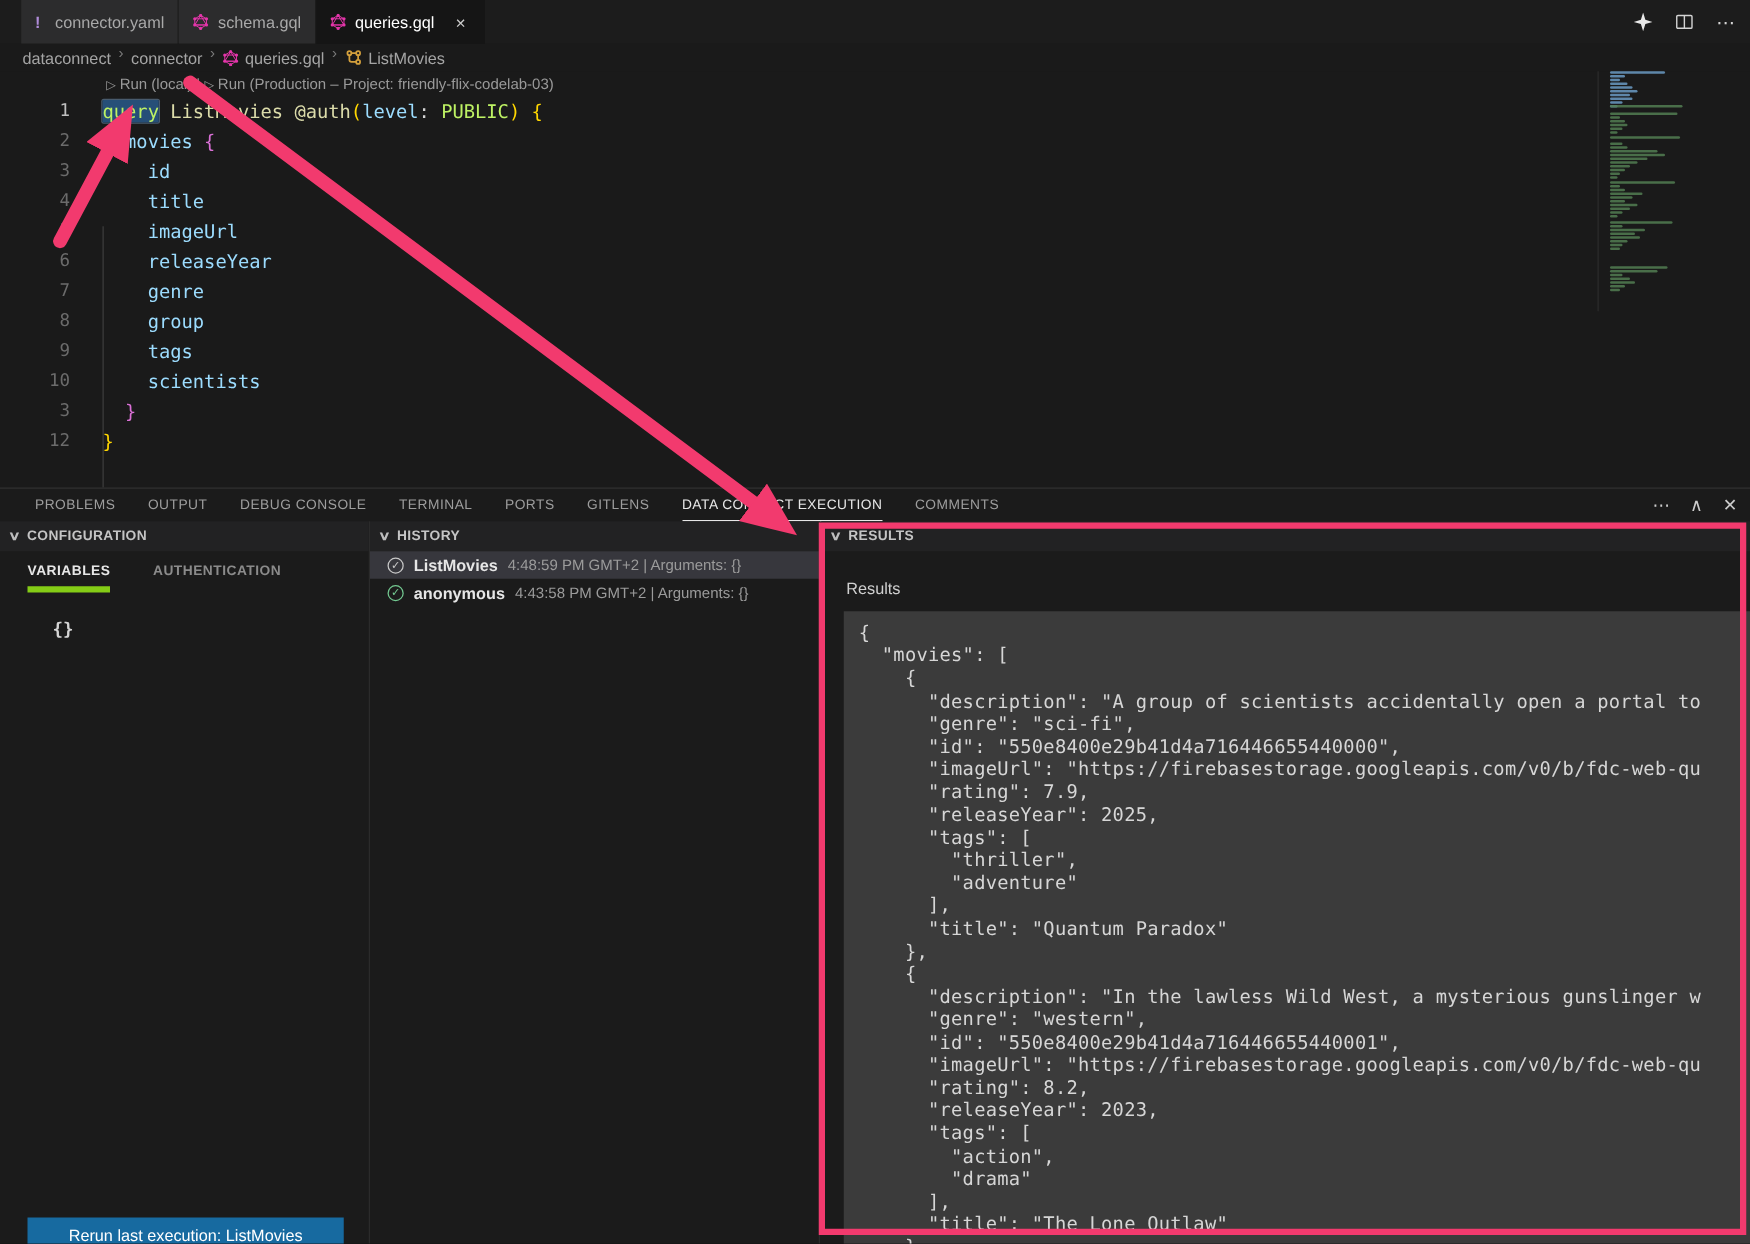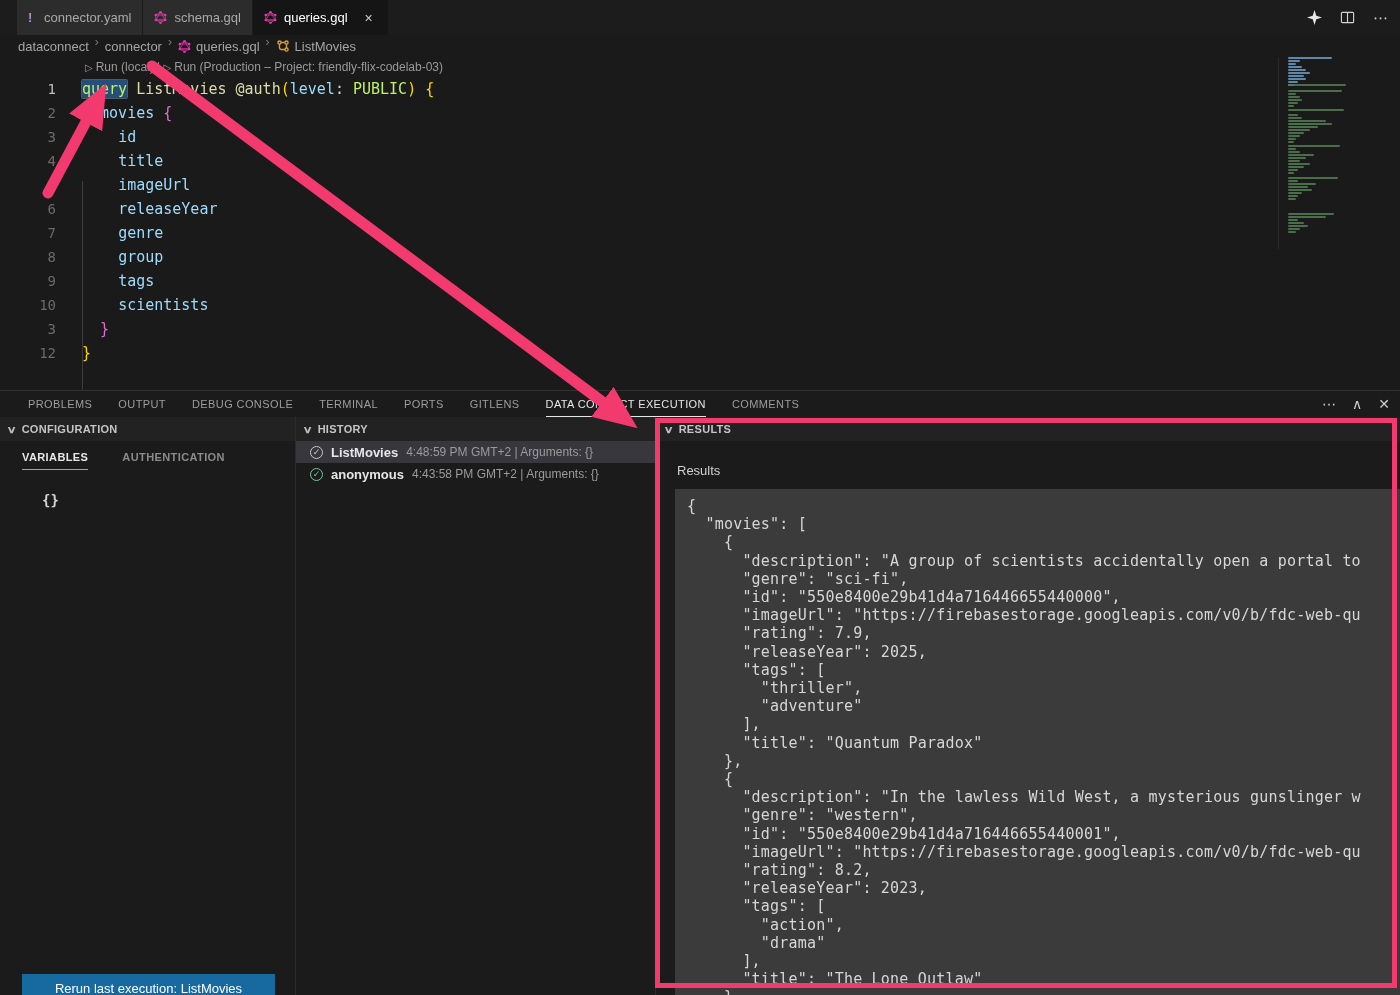--- a/index.html
+++ b/index.html
@@ -48,21 +48,21 @@
 
   .pane { position:absolute; top:26px; bottom:0; }
   .pane-header { height:24px; background:#222223; display:flex; align-items:center; gap:6px; padding-left:8px; font-size:11px; font-weight:700; letter-spacing:.3px; color:#c5c5c5; cursor:pointer; }
   .chev { color:#bdbdbd; font-size:10px; transform:scaleX(1.4); display:inline-block; }
   #pane-config { left:0; width:296px; border-right:1px solid #2b2b2b; }
   #pane-history { left:296px; width:360px; border-right:1px solid #2b2b2b; }
   #pane-results { left:657px; right:0; }
 
   .cfg-tabs { display:flex; gap:34px; padding:10px 0 0 22px; }
   .cfg-tab { font-size:11px; font-weight:700; letter-spacing:.4px; color:#8b8b8b; padding-bottom:6px; cursor:pointer; }
-  .cfg-tab.active { color:#e7e7e7; border-bottom:1px solid #84cc16;text-align:center; }
+  .cfg-tab.active { color:#e7e7e7; border-bottom:5px solid #84cc16;text-align:center; }
   .vars-value { margin:22px 0 0 42px; font-family:"DejaVu Sans Mono", monospace; font-size:14px; color:#d4d4d4; font-weight:700; }
   .rerun-btn { position:absolute; left:22px; top:557px; width:253px; height:28px; background:#176aa0; color:#ffffff; font-size:13px; border:none; font-family:"Liberation Sans", sans-serif; cursor:pointer; }
 
   .hist-row { height:22px; display:flex; align-items:center; gap:8px; padding-left:14px; cursor:pointer; }
   .hist-row.selected { background:#37373d; }
   .ck { width:13px; height:13px; border-radius:50%; border:1px solid; display:flex; align-items:center; justify-content:center; font-size:9px; line-height:1; flex:none; }
   .ck.neutral { border-color:#c8c8c8; color:#c8c8c8; }
   .ck.success { border-color:#73c991; color:#73c991; }
   .hist-name { font-size:13px; font-weight:700; color:#e6e6e6; }
   .hist-meta { font-size:12px; color:#9b9b9b; }

